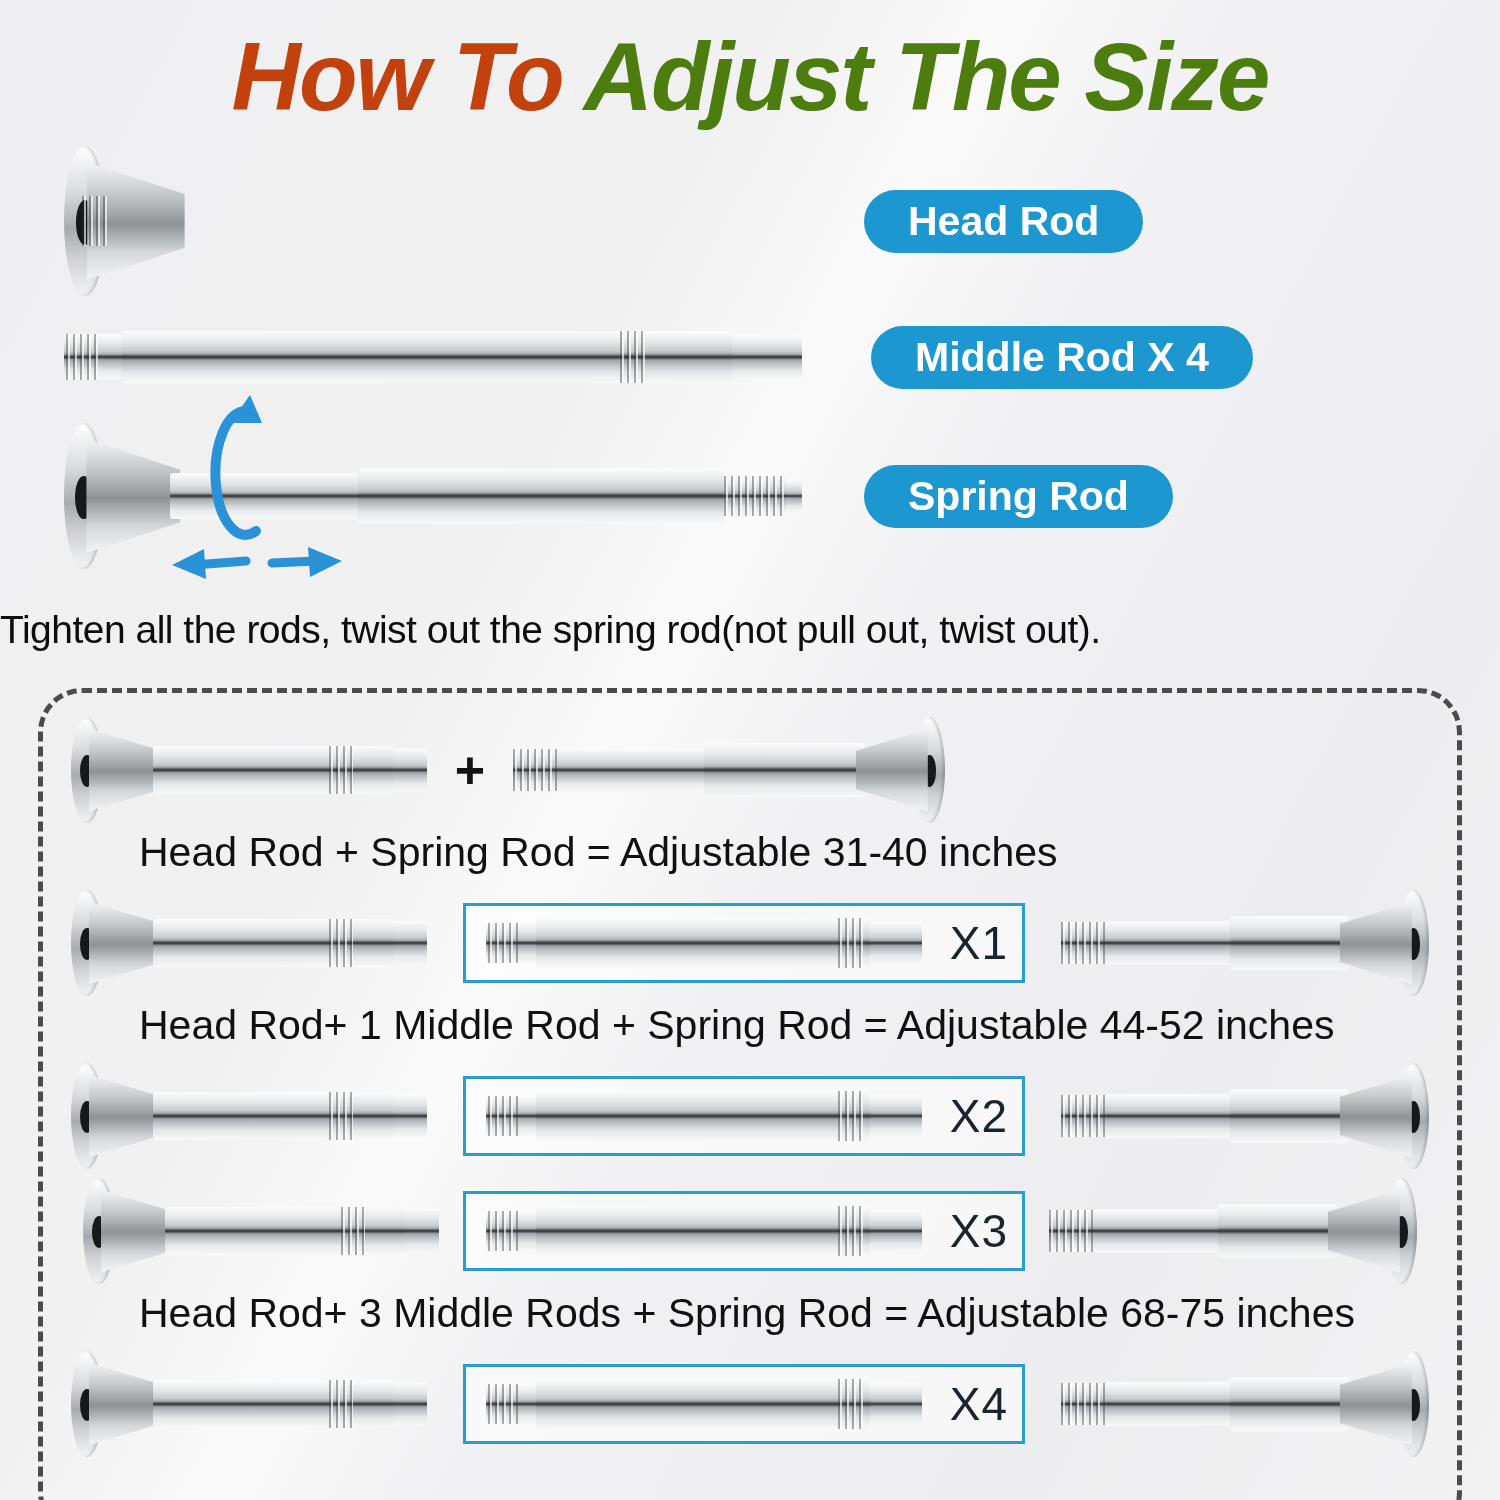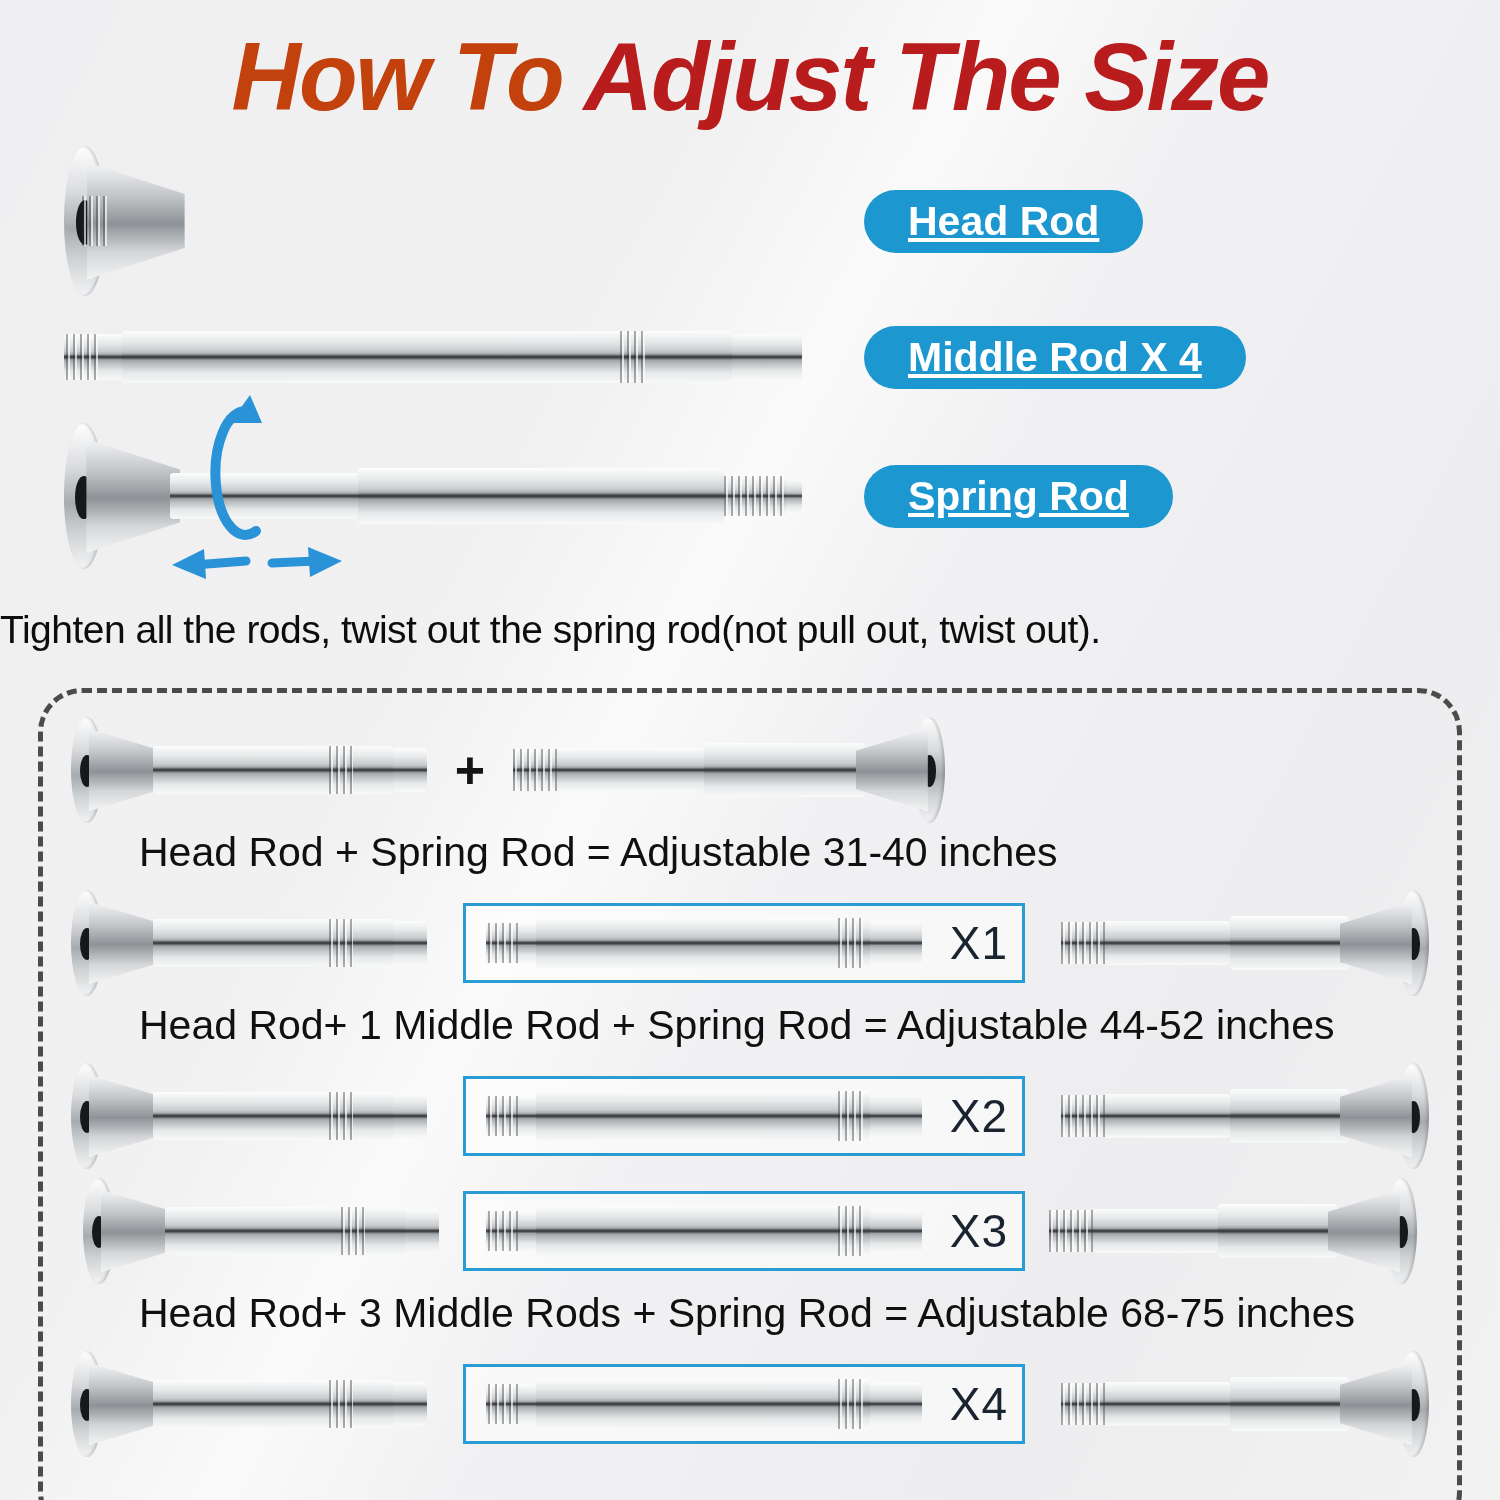--- a/index.html
+++ b/index.html
@@ -11,21 +11,21 @@
   }
   .page { position:relative; width:1500px; height:1500px; }
 
   
   .title {
     text-align:center; margin-top:22px;
     font-size:96px; font-weight:bold; font-style:italic; letter-spacing:-2px;
     white-space:nowrap;
   }
   .title .t-black { color:#c2410c; }
-  .title .t-blue  { color:#b91c1c; }
+  .title .t-blue  { color:#4d7c0f; }
 
   
   .shaft {
     position:relative;
     background:
       linear-gradient(180deg, rgba(0,0,0,0) 44%, rgba(25,25,28,0.78) 50%, rgba(0,0,0,0) 56%),
       linear-gradient(180deg,#fcfdfd 0%,#e7e9ea 20%,#c9ccce 38%,#888c90 50%,#b6babd 62%,#e6e8e9 80%,#f8f9f9 100%);
     border-radius:3px;
   }
   .ribs {
@@ -51,28 +51,28 @@
   .cap-left .cone  { left:20%; width:84%; clip-path:polygon(0 0,100% 27%,100% 73%,0 100%); }
   .cap-right .flange { right:0; }
   .cap-right .cone { right:20%; width:84%; clip-path:polygon(100% 0,0 27%,0 73%,100% 100%); }
 
   .rod { display:flex; align-items:center; position:relative; }
 
   
   .legend { margin-top:14px; padding-left:64px; }
   .legend-row { display:flex; align-items:center; }
   .row-head   { height:150px; }
-  .row-middle { height:122px; }
+  .row-middle { height:122px;gap:7px; }
   .row-spring { height:156px; }
   .rod-area { width:738px; display:flex; align-items:center; }
 
   .pill {
     margin-left:62px; height:63px; line-height:63px; padding:0 44px;
     background:#1d97d0; color:#ffffff; border-radius:34px;
-    font-size:41px; font-weight:bold; white-space:nowrap;text-decoration:underline;
+    font-size:41px; font-weight:bold; white-space:nowrap;
   }
 
   
   .head-rod .cap { width:116px; height:150px; }
   .head-rod .shaft.main { flex:1; height:50px; margin-left:-8px; }
   .head-rod .ribs.r-right { right:62px; }
 
   
   .middle-rod .seg-thin-l { width:58px; height:46px; border-radius:2px; }
   .middle-rod .seg-thin-l .ribs { left:2px; width:34px; }

